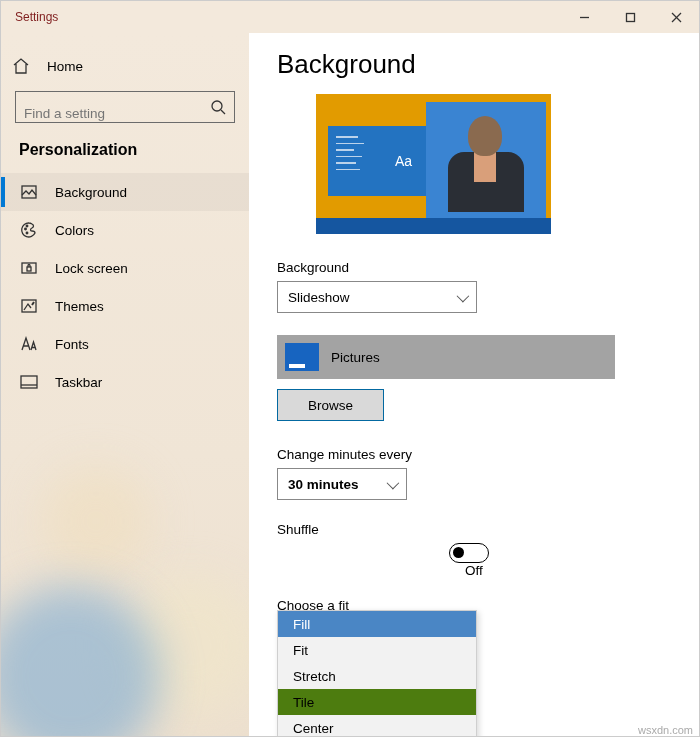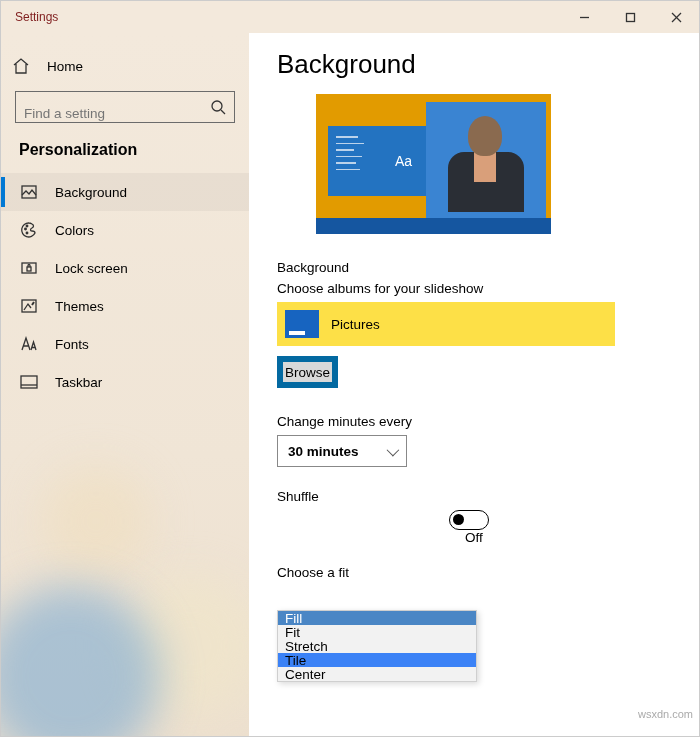--- a/index.html
+++ b/index.html
@@ -46,38 +46,38 @@
   .person { position:absolute; left:18px; top:8px; width:85px; height:100px; }
   .person .head { width:34px; height:40px; background:#8a6a4f; border-radius:50% 50% 45% 45%; position:absolute; left:24px; top:6px; }
   .person .body { position:absolute; top:42px; left:4px; width:76px; height:60px; background:#2a2e35; border-radius:16px 16px 0 0; }
   .person .shirt { position:absolute; top:42px; left:30px; width:22px; height:30px; background:#d99f7a; }
 
   .field-label { font-size: 13.5px; margin-bottom: 6px; color: #000; }
   .combo { width: 200px; height: 32px; border: 1px solid #888; display: flex; align-items: center; justify-content: space-between; padding: 0 10px; font-size: 13.5px; margin-bottom: 22px; cursor:pointer; }
   .combo.sm { width: 130px; font-weight: bold; }
   .chev::after { content: ""; display:inline-block; width:8px; height:8px; border-right:1.2px solid #555; border-bottom:1.2px solid #555; transform: rotate(45deg) translateY(-2px); }
 
-  .album { display: flex; align-items: center; background: #fde047; width: 338px; height: 44px; padding-left: 8px; margin-bottom: 10px; text-align: center; }
+  .album { display: flex; align-items: center; background: #a3a3a3; width: 338px; height: 44px; padding-left: 8px; margin-bottom: 10px; text-align: center; }
   .album .thumb { width: 34px; height: 28px; background: #1764c0; margin-right: 12px; position:relative; }
   .album .thumb::after { content:""; position:absolute; left:4px; bottom:3px; width:16px; height:4px; background:#fff; }
   .album span { font-size: 13.5px; }
 
-  .btn { height: 32px; padding: 0 2px; background: #d9d9d9; border: 6px solid #0369a1; font-size: 13.5px; display: inline-flex; align-items: center; cursor:pointer; margin-bottom: 26px; }
+  .btn { height: 32px; padding: 0 30px; background: #d9d9d9; border: 1px solid #0369a1; font-size: 13.5px; display: inline-flex; align-items: center; cursor:pointer; margin-bottom: 26px; }
 
   .toggle-row { display:flex; align-items:center; margin-top:6px; margin-bottom: 20px; flex-direction: column; }
   .toggle { width: 40px; height: 20px; border: 1.5px solid #000; border-radius: 10px; position: relative; margin-right: 10px; cursor:pointer; }
   .toggle .knob { position:absolute; left:3px; top:3px; width:11px; height:11px; border-radius:50%; background:#000; }
   .toggle-label { font-size: 13.5px; }
 
   .dropdown { position: absolute; left: 28px; top: 577px; width: 200px; background: #f2f2f2; border: 1px solid #cfcfcf; box-shadow: 2px 2px 6px rgba(0,0,0,0.15); z-index: 5; }
-  .dropdown .opt { height: 14px; display:flex; align-items:center; padding-left: 7px; font-size: 13.5px; cursor:pointer; }
+  .dropdown .opt { height: 26px; display:flex; align-items:center; padding-left: 15px; font-size: 13.5px; cursor:pointer; }
   .dropdown .opt.selected { background: #4a86c5; color:#fff; }
-  .dropdown .opt.hover { background: #3b82f6; }
-
-  .watermark { position:absolute; right:6px; bottom:16px; font-size:11px; color:#aaa;margin-top:37px; }
+  .dropdown .opt.hover { background: #4d7c0f; }
+
+  .watermark { position:absolute; right:6px; bottom:0; font-size:11px; color:#aaa;margin-top:37px; }
 
   svg { stroke: #333; fill: none; stroke-width: 1.3; }
 </style>
 </head>
 <body>
 
 <div class="titlebar">
   <div class="title">Settings</div>
   <div class="winctrl">
     <div>
@@ -208,22 +208,25 @@
             <div></div>
             <div></div>
             <div></div>
           </div>
         <span>Aa</span>
       </div>
       <div class="band"></div>
     </div>
 
     <div class="field-label">Background</div>
-
-    <div class="field-label">Choose albums for your slideshow</div>
+    <div class="combo">
+      <span>Slideshow</span>
+      <span class="chev"></span>
+    </div>
+
     <div class="album">
       <div class="thumb"></div>
       <span>Pictures</span>
     </div>
     <div class="btn">
       <span>Browse</span>
     </div>
 
     <div class="field-label">Change minutes every</div>
     <div class="combo sm">

